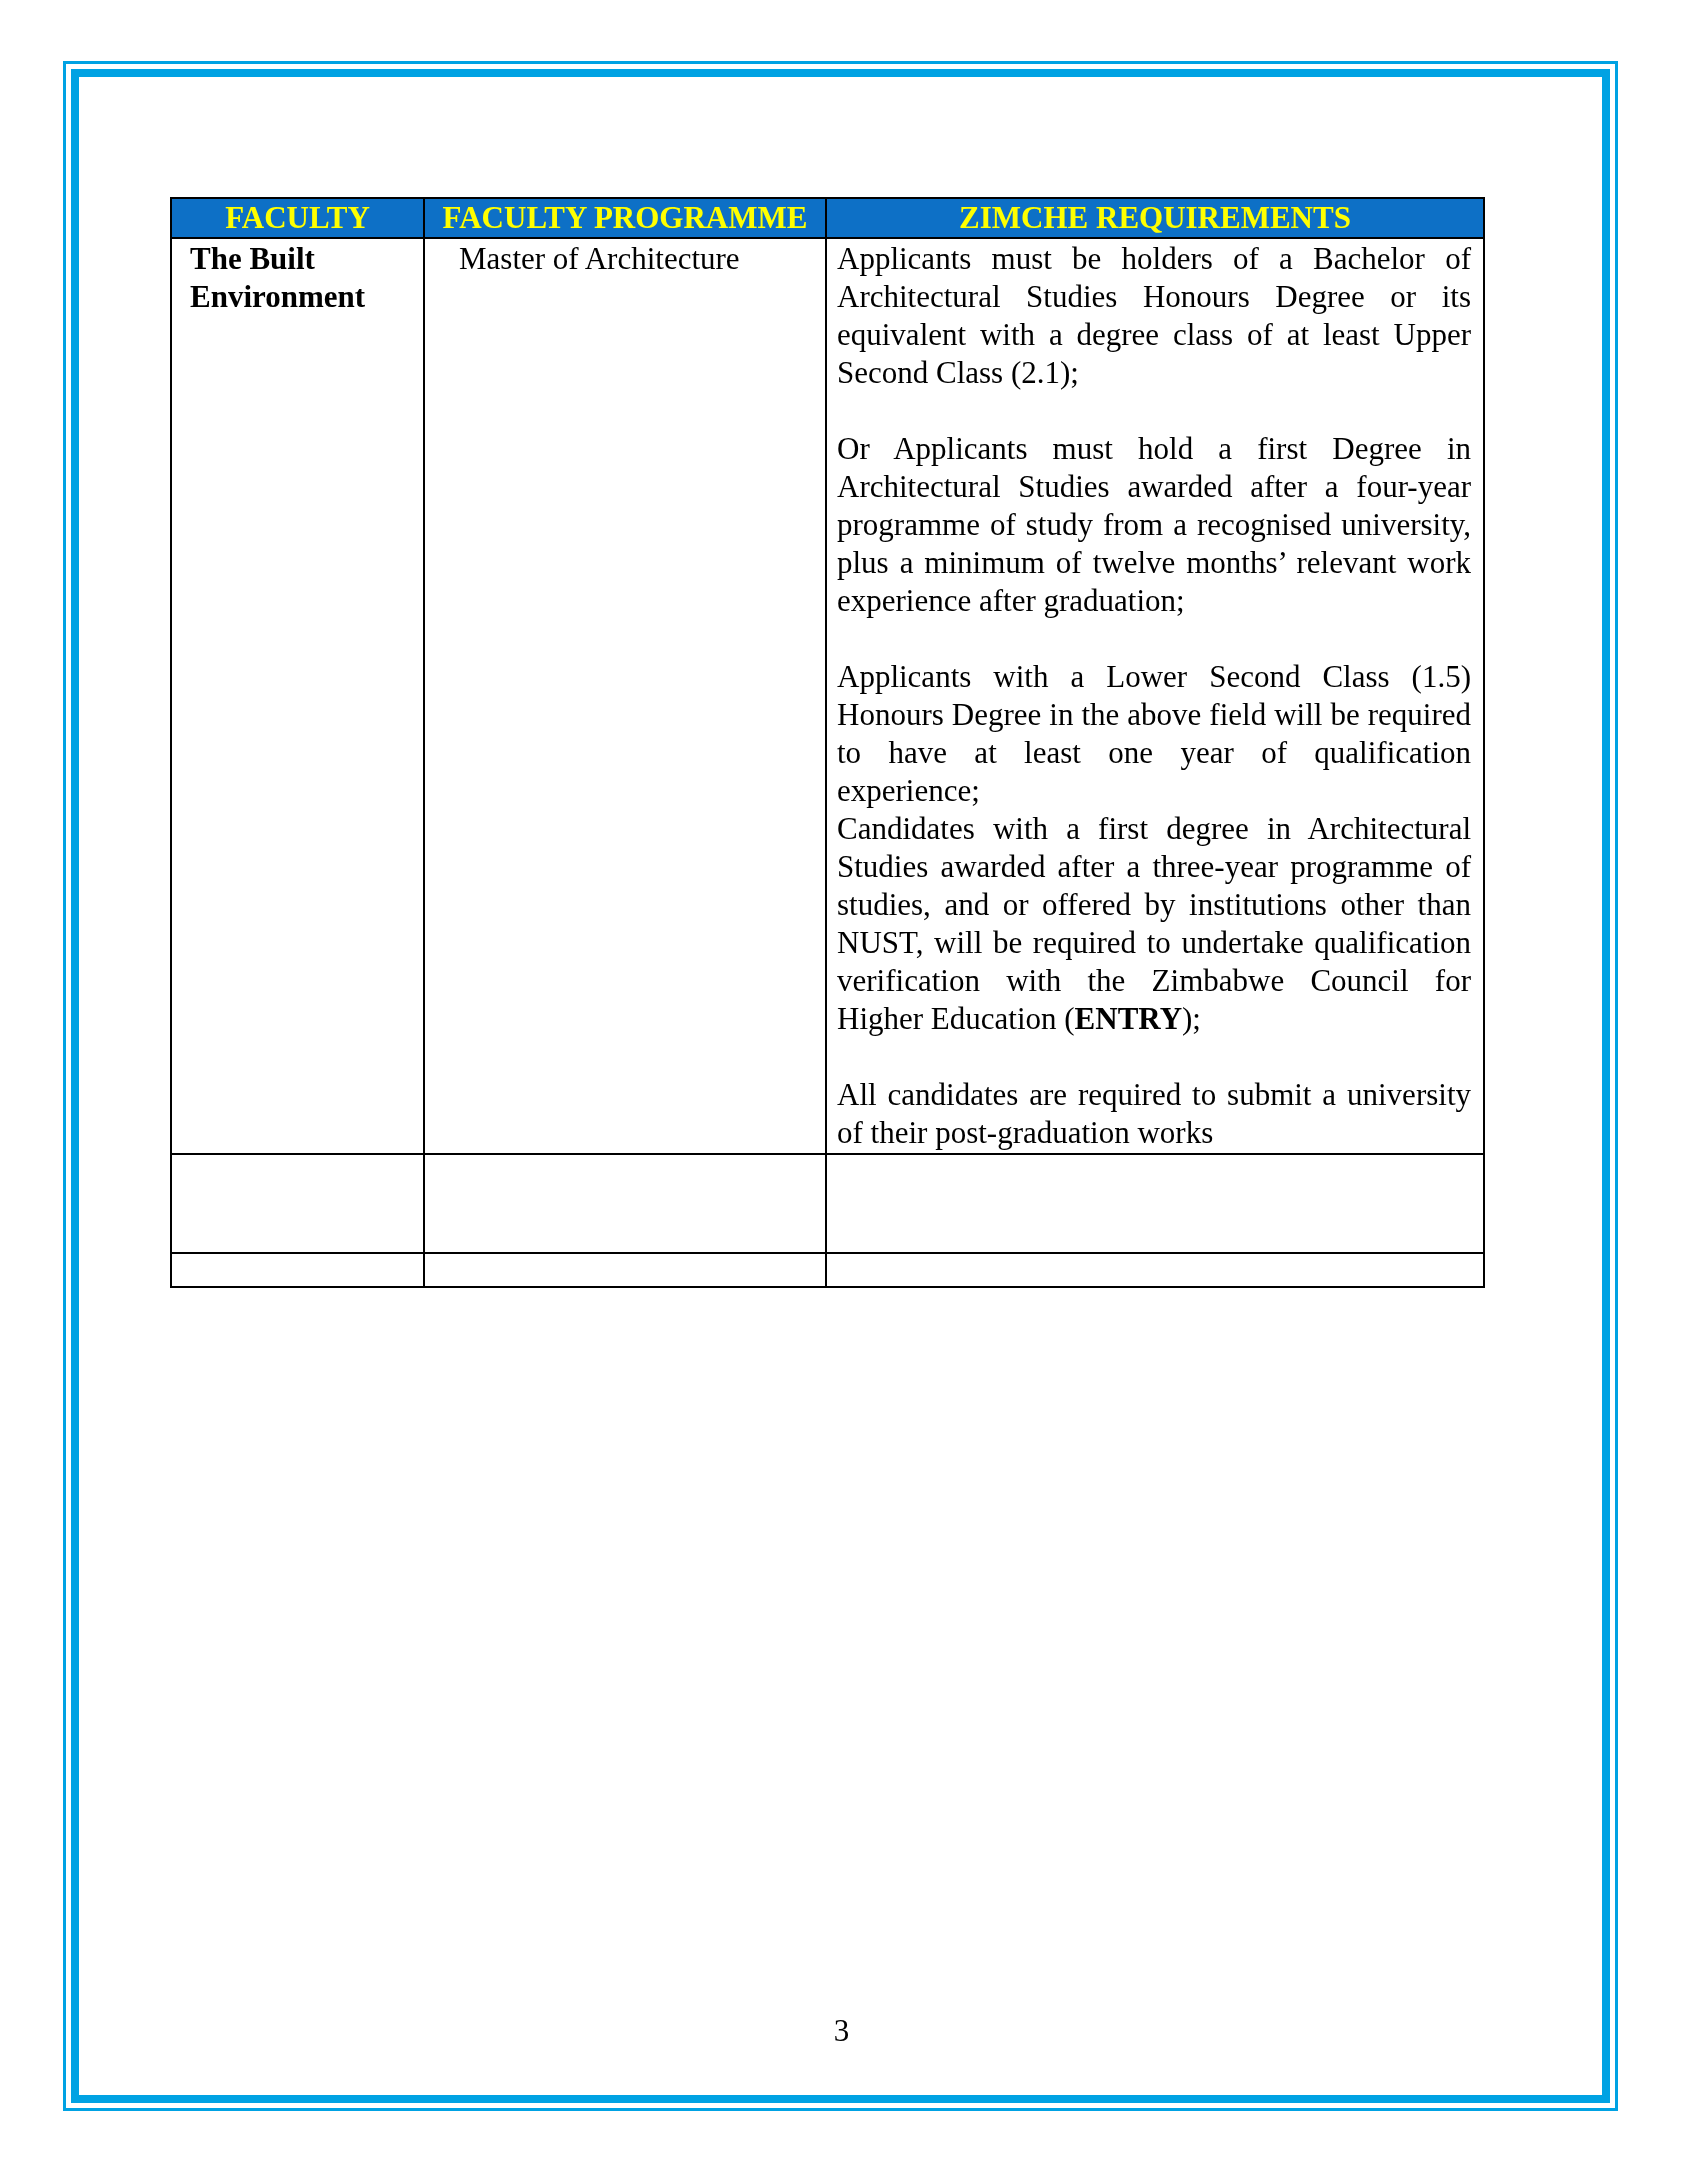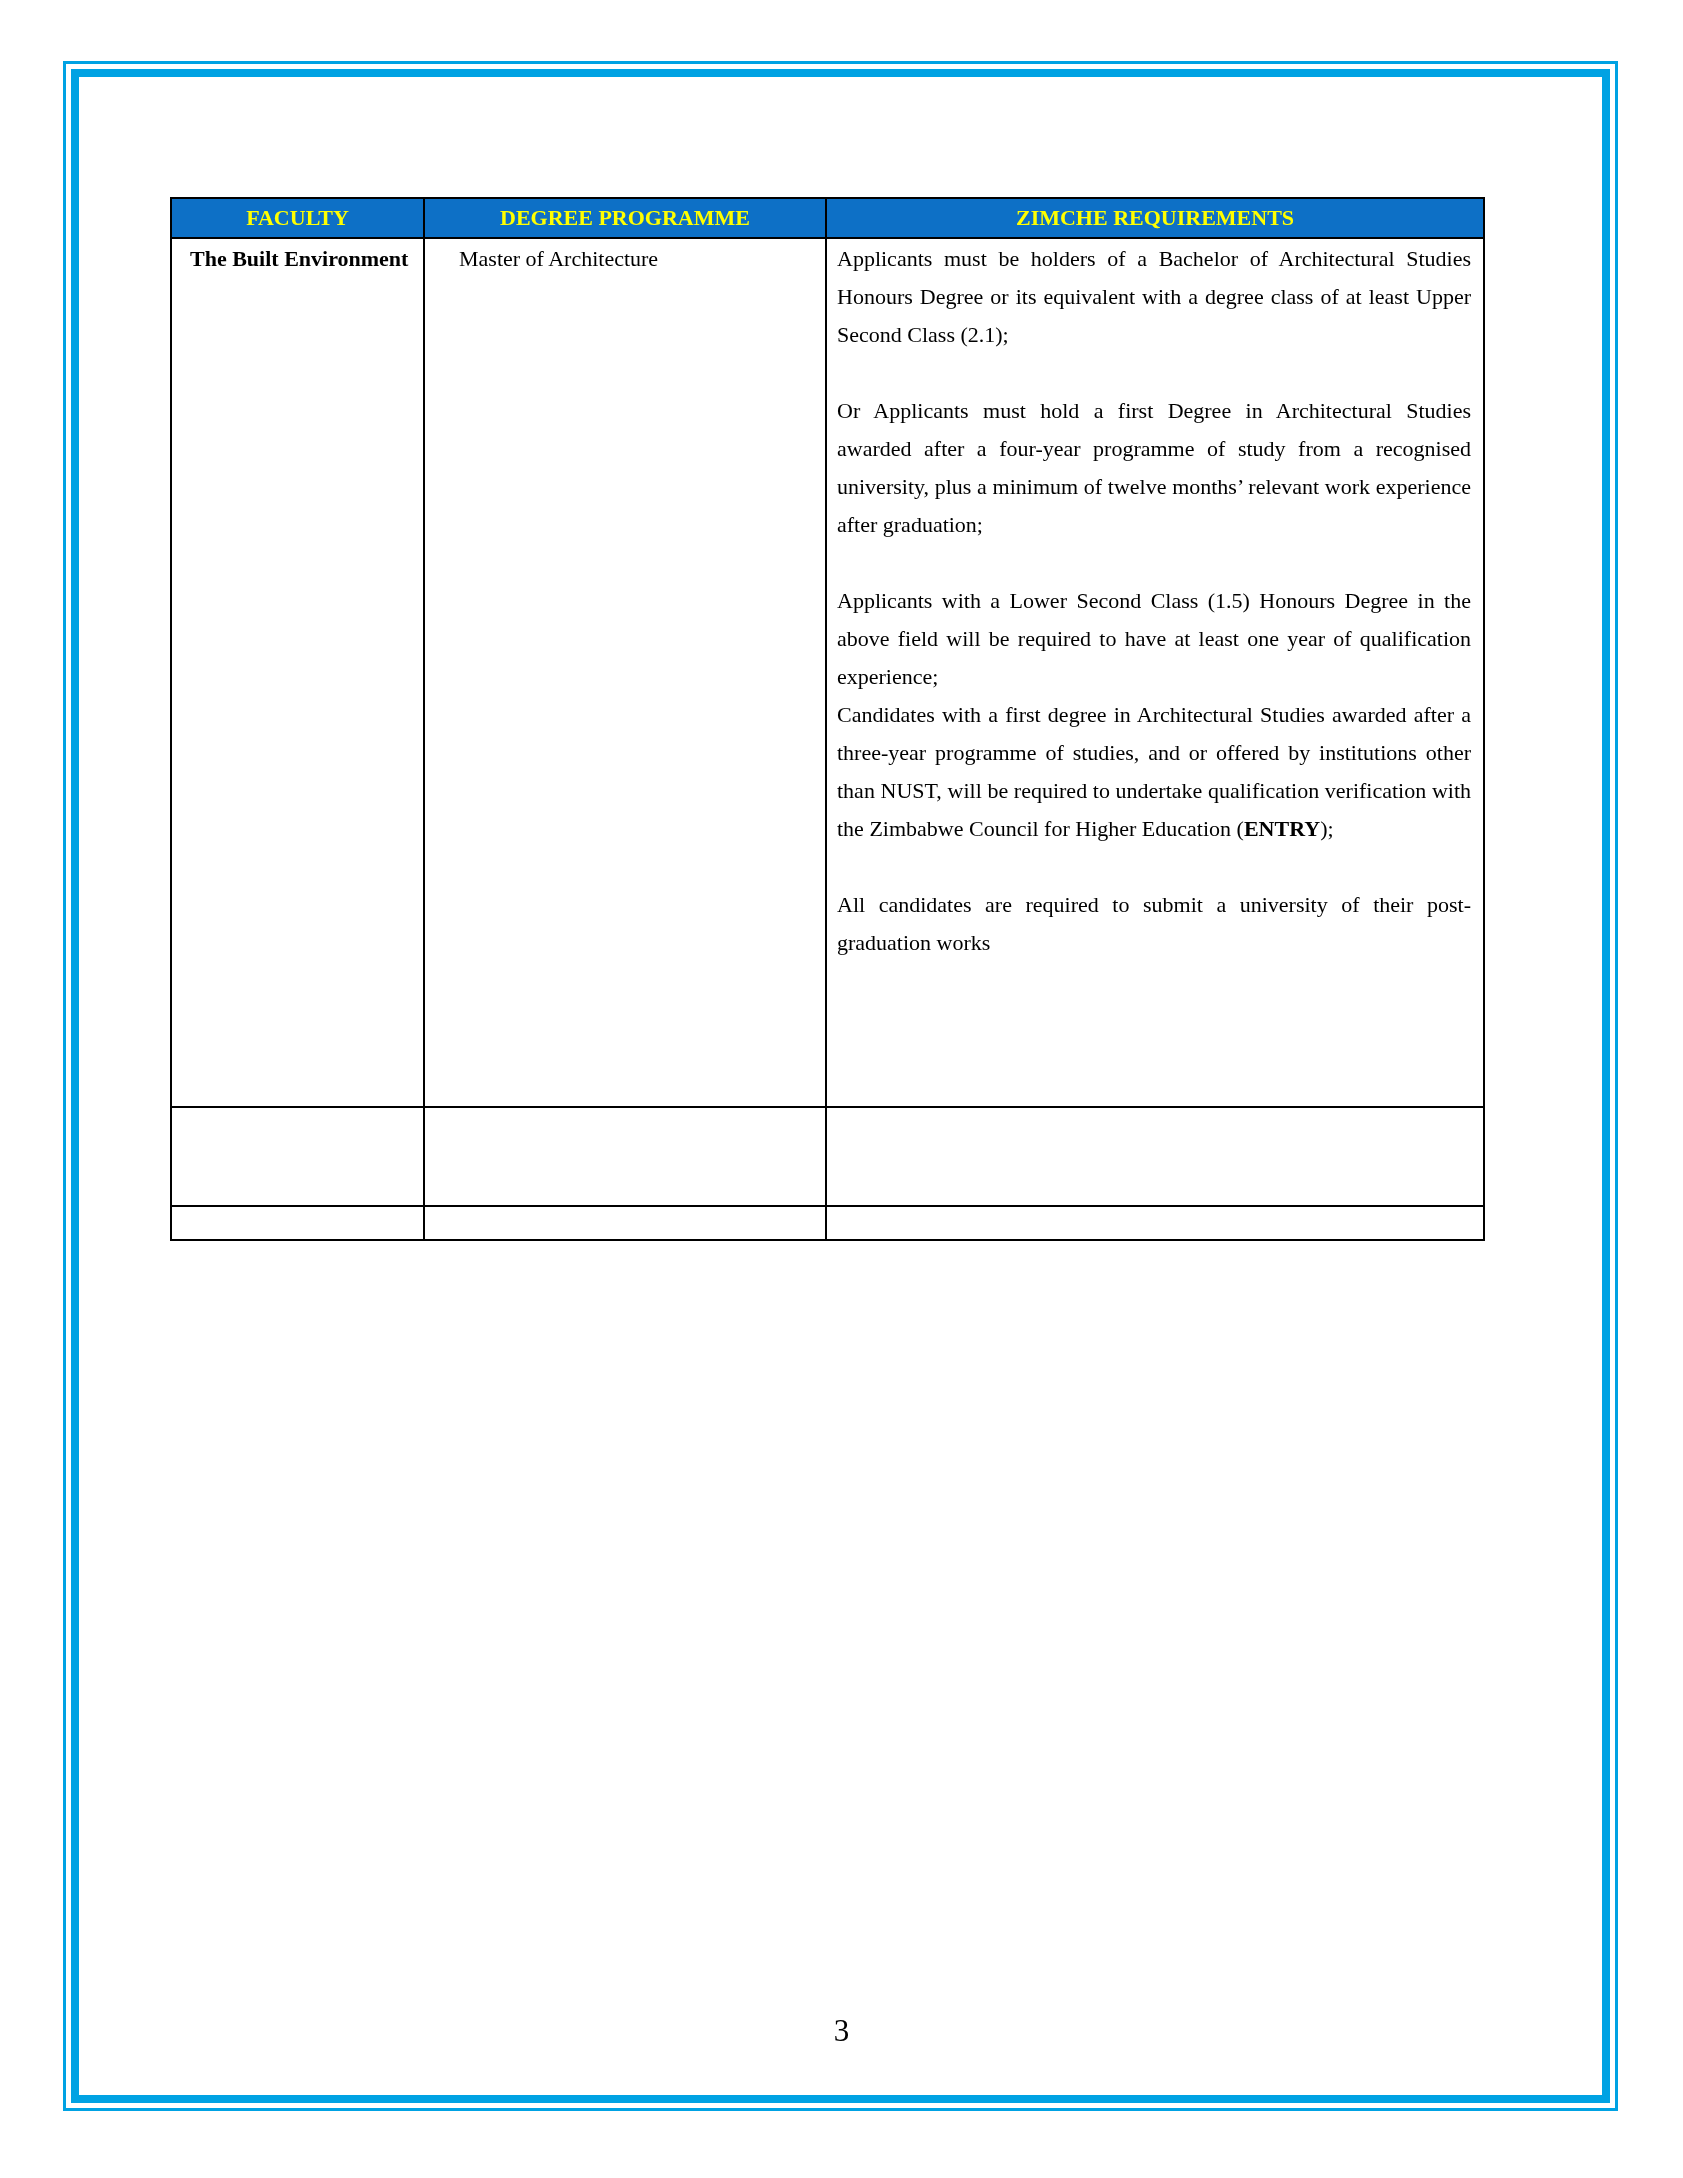--- a/index.html
+++ b/index.html
@@ -35,21 +35,21 @@
     inset: 5px;
     border: 8px solid var(--frame-blue);
   }
   table.req-table {
     position: absolute;
     left: 170px;
     top: 197px;
     width: 1314px;
     border-collapse: collapse;
     table-layout: fixed;
-    font-size: 22px;
+    font-size: 31px;
     line-height: 38px;
   }
   .req-table th, .req-table td {
     border: 2px solid var(--line-black);
     vertical-align: top;
     overflow: hidden;
   }
   .req-table thead th {
     background: var(--header-bg);
     color: var(--header-text);
@@ -90,21 +90,21 @@
 
   <table class="req-table">
     <colgroup>
       <col style="width:253px">
       <col style="width:402px">
       <col style="width:658px">
     </colgroup>
     <thead>
       <tr>
         <th>FACULTY</th>
-        <th>DEGREE PROGRAMME</th>
+        <th>FACULTY PROGRAMME</th>
         <th>ZIMCHE REQUIREMENTS</th>
       </tr>
     </thead>
     <tbody>
       <tr class="row-main">
         <td class="c1">
           <div>The Built Environment</div>
         </td>
         <td class="c2">
           <div>Master of Architecture</div>

